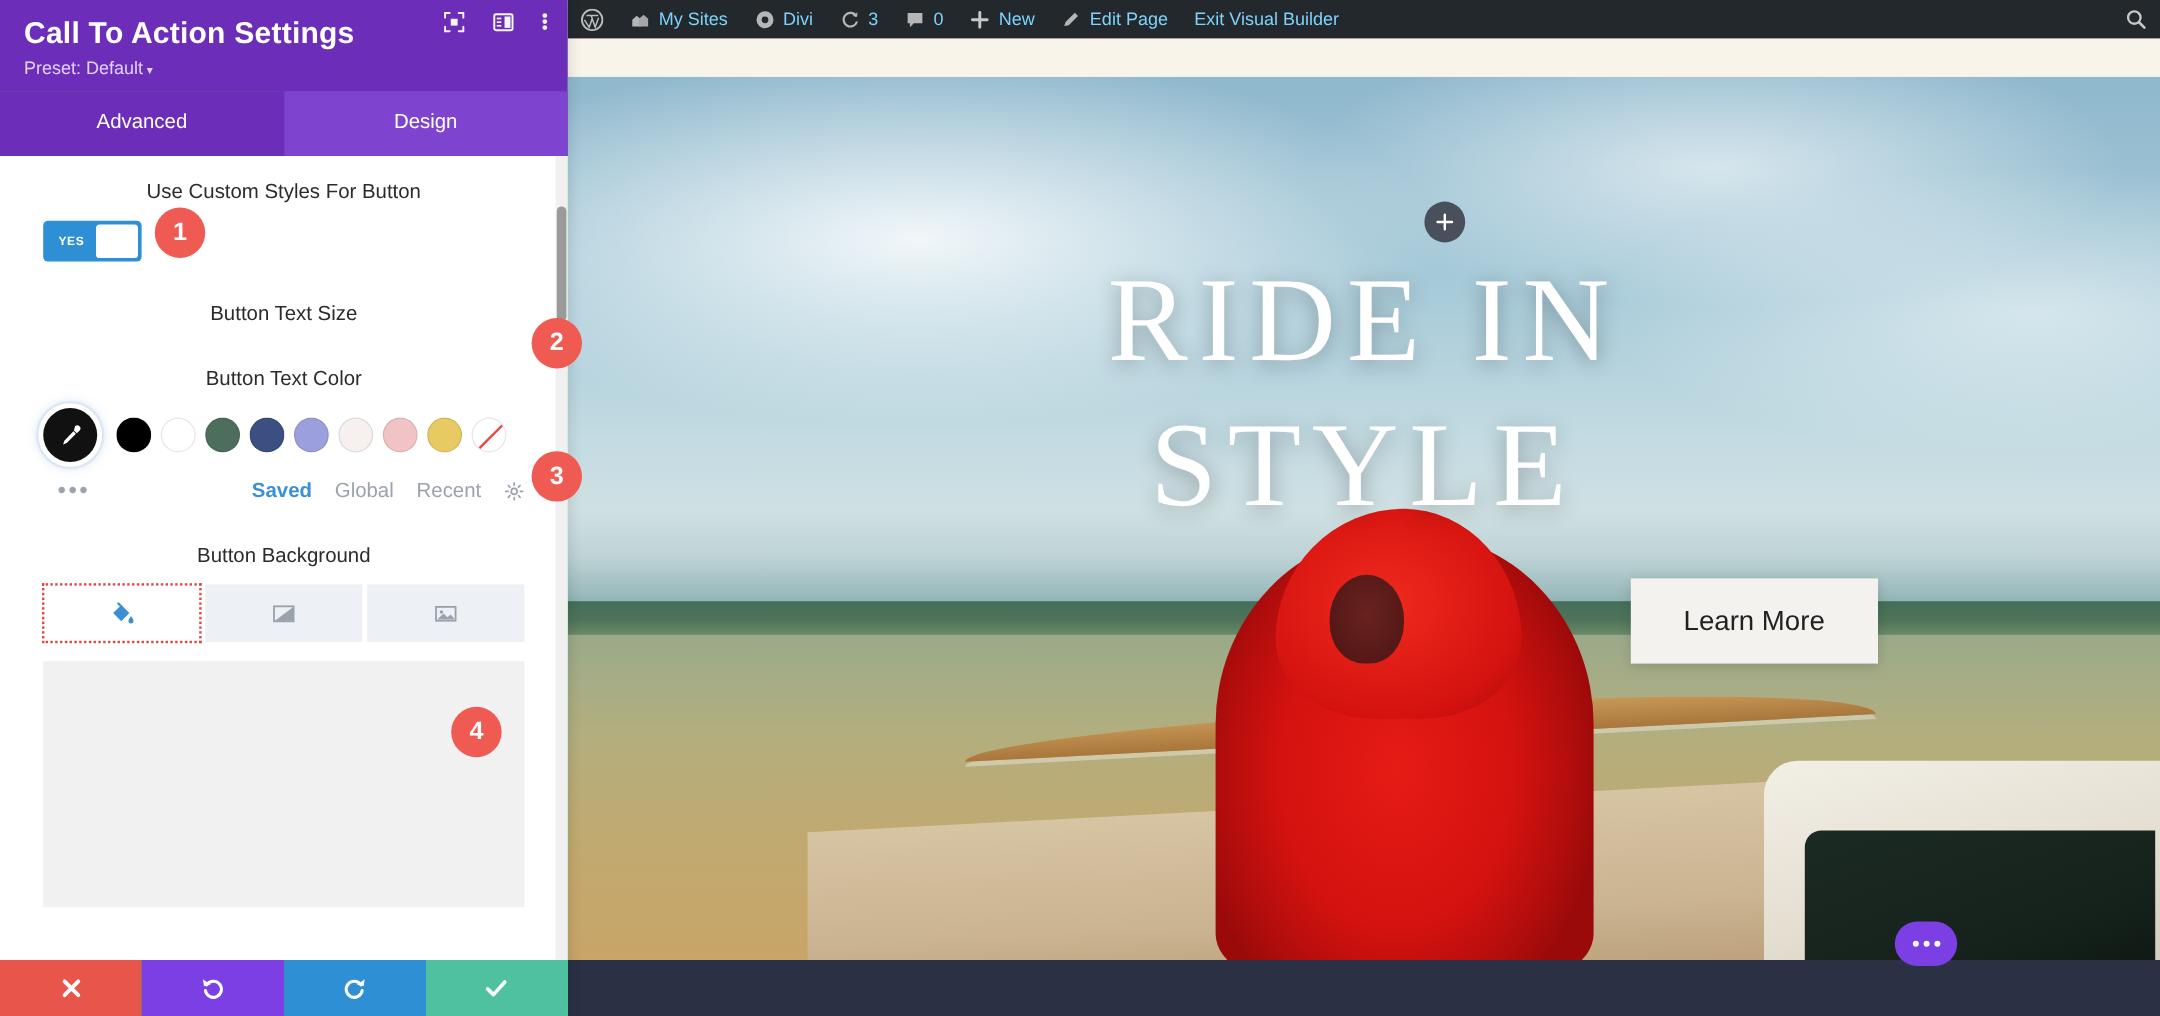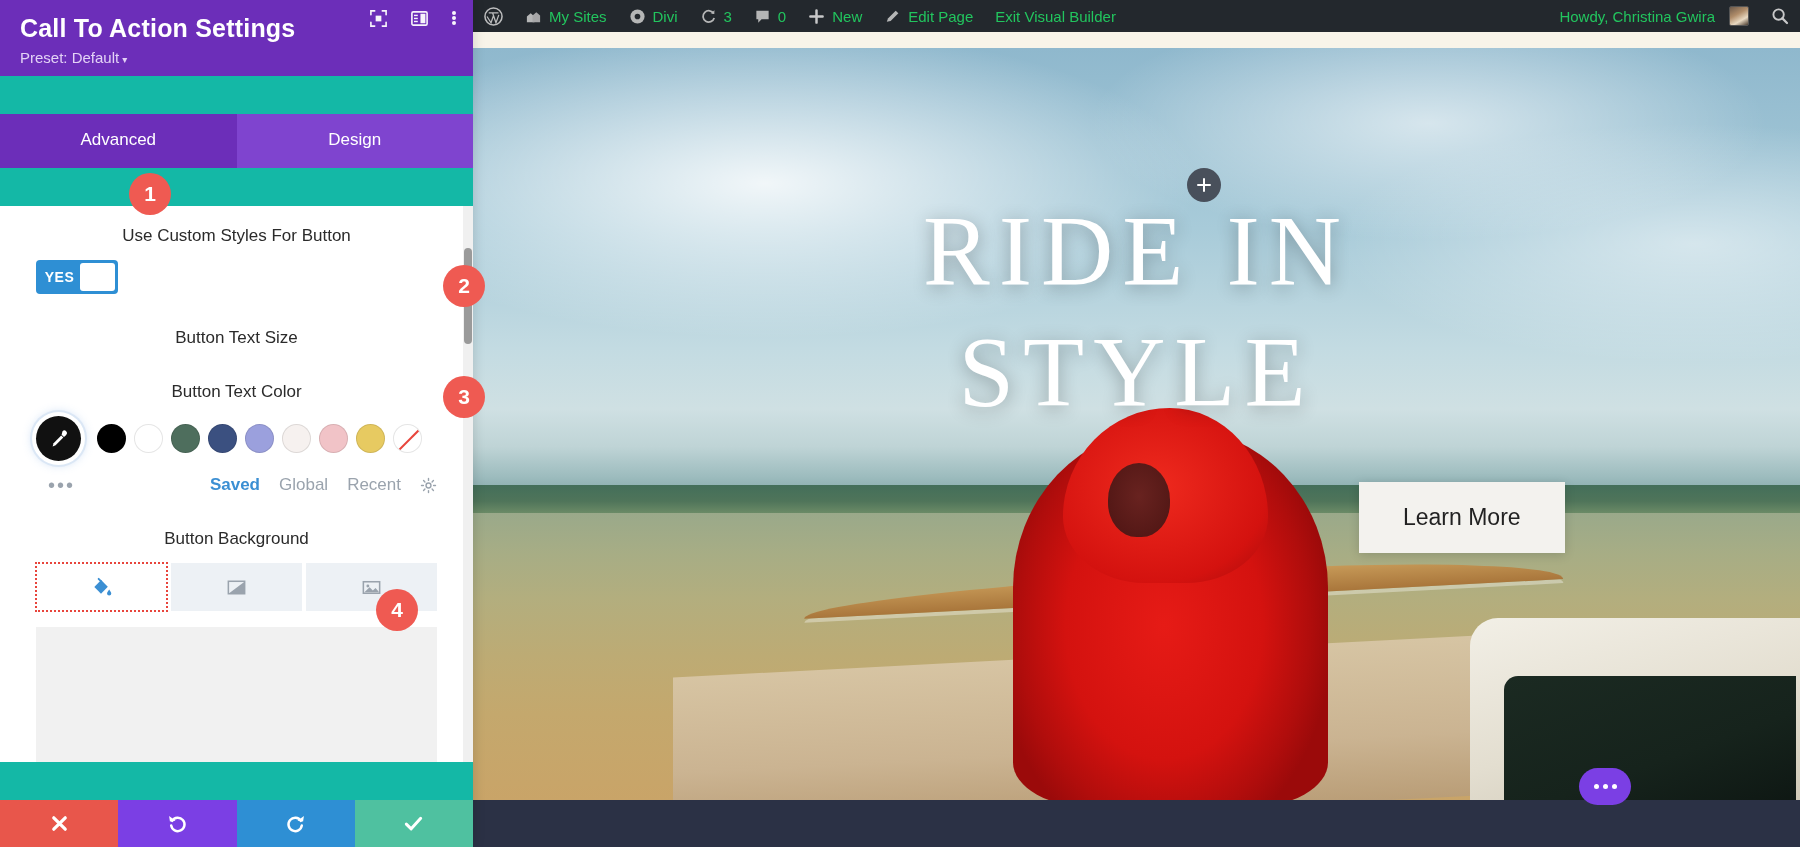--- a/index.html
+++ b/index.html
@@ -16,33 +16,33 @@
     position: absolute; left: 473px; top: 0; width: 1327px; height: 847px;
     background: #f8f4e9; overflow: hidden;
   }
   .wp-adminbar {
     position: absolute; left: 0; top: 0; width: 1327px; height: 32px;
     background: #23282d; color: #eee; display: flex; align-items: center;
     font-size: 15px; z-index: 40;
   }
   .ab-item {
     display: flex; align-items: center; gap: 7px;
-    padding: 0 11px; height: 20px; color: #22c55e;
+    padding: 0 11px; height: 20px; color: #7dd3fc;
     white-space: nowrap; font-size: 15px;
   }
   .ab-item .ico { opacity: .85; display: flex; align-items: center; }
   .ab-right { margin-left: auto; display: flex; align-items: center; }
   .ab-avatar {
     width: 20px; height: 20px; border-radius: 2px; margin-left: 7px;
     background: linear-gradient(150deg,#6d5a4a 0%,#b08d6a 40%,#e8d9c2 70%,#4a3c30 100%);
     border: 1px solid #555;
   }
 
   
-  .hero { position: absolute; left: 0; top: 48px; width: 1327px; height: 752px; overflow: hidden; }
+  .hero { position: absolute; left: 0; top: 64px; width: 1327px; height: 752px; overflow: hidden; }
   .sky {
     position: absolute; inset: 0;
     background:
       radial-gradient(ellipse 700px 250px at 22% 18%, rgba(255,255,255,.85) 0%, rgba(255,255,255,0) 62%),
       radial-gradient(ellipse 520px 180px at 72% 10%, rgba(255,255,255,.6) 0%, rgba(255,255,255,0) 65%),
       radial-gradient(ellipse 600px 200px at 92% 26%, rgba(255,255,255,.5) 0%, rgba(255,255,255,0) 60%),
       linear-gradient(180deg, #8fb8cd 0%, #a8cbd9 24%, #c3dbe2 40%, #cfe0e3 48%, #bfd4d6 53%, #9dbcbe 57%, #7fa6a6 60%, #5e8a86 63%, #456f6b 67%, #3b5f59 71%, #6a8a7c 74%, #7e9683 77%, #90a185 80%, #9ba27f 84%, #a8a077 88%, #b3a071 94%, #bda672 100%);
   }
   .water {
     position: absolute; left: 0; top: 465px; width: 100%; height: 287px;
@@ -126,24 +126,23 @@
   }
   .more-btn i { width: 5px; height: 5px; border-radius: 50%; background: #fff; display:block; }
   .canvas-footer {
     position: absolute; left: 0; bottom: 0; width: 1327px; height: 47px;
     background: #2b3145; z-index: 20;
   }
 
   
   .panel {
     position: absolute; left: 0; top: 0; width: 473px; height: 847px;
-    background: #14b8a6; z-index: 50;
+    background: #22c55e; z-index: 50;
     display: flex; flex-direction: column;
     box-shadow: 2px 0 10px rgba(0,0,0,.12);
-    gap: 38px;
   }
   .panel-head {
     background: #6c2eb9; color: #fff; padding: 14px 20px 10px 20px;
     position: relative; flex: 0 0 auto;
   }
   .panel-title { font-size: 25px; font-weight: bold; letter-spacing: .2px; }
   .panel-preset { font-size: 15px; margin-top: 6px; color: #e3d2f6; }
   .panel-preset .caret { font-size: 10px; margin-left: 3px; }
   .head-icons {
     position: absolute; right: 16px; top: 8px; display: flex; align-items: center; gap: 22px;
@@ -165,21 +164,21 @@
   .field-label { font-size: 17px; color: #2b2b2b; margin-bottom: 14px; text-align: center; }
 
   .row { position: relative; margin-bottom: 34px; }
 
   
   .toggle {
     width: 82px; height: 34px; background: #2e8fd4; border-radius: 4px;
     display: flex; align-items: center; cursor: pointer; padding: 3px;
   }
   .toggle .yes {
-    color: #fff; font-size: 14px; font-weight: bold; letter-spacing: .5px;
+    color: #fff; font-size: 10px; font-weight: bold; letter-spacing: .5px;
     width: 42px; text-align: center;
   }
   .toggle .knob { width: 36px; height: 28px; background: #fff; border-radius: 3px; }
 
   
   .slider-row { display: flex; align-items: center; gap: 0; }
   .slider-track {
     position: relative; width: 251px; height: 8px;
     background: #eceff3; border-radius: 4px;
   }
@@ -370,24 +369,20 @@
           </svg>
         </span>
         <span>Edit Page</span>
       </div>
 
       <div class="ab-item">
         <span>Exit Visual Builder</span>
       </div>
 
       <div class="ab-right">
-        <div class="ab-item">
-          <span>Howdy, Christina Gwira</span>
-          <span class="ab-avatar"></span>
-        </div>
         <div class="ab-item">
           <span class="ico">
             <svg width="18" height="18" viewBox="0 0 18 18">
               <circle cx="7.6" cy="7.6" r="5.2" fill="none" stroke="#e5e5e5" stroke-width="1.9"></circle>
               <path d="M11.4 11.4 L16 16" stroke="#e5e5e5" stroke-width="2.2" stroke-linecap="round"></path>
             </svg>
           </span>
         </div>
       </div>
     </div>

